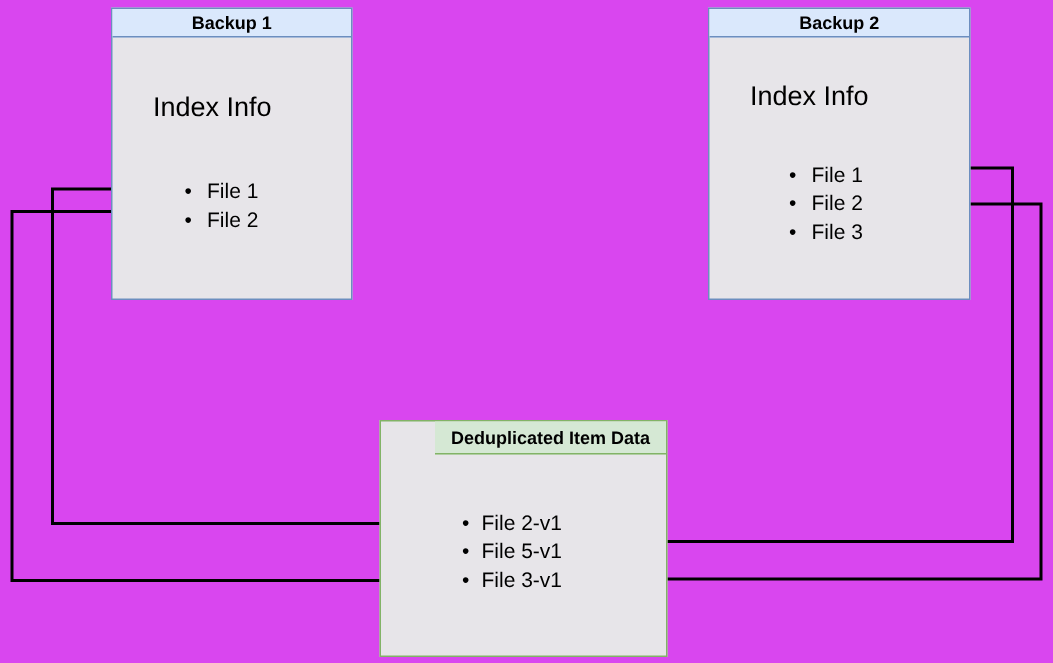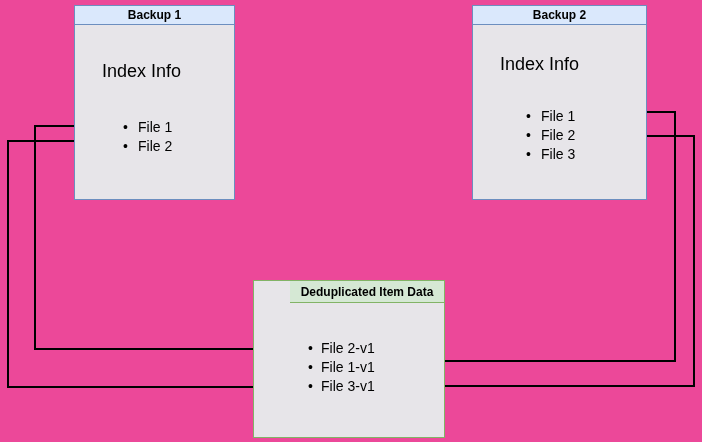--- a/index.html
+++ b/index.html
@@ -7,21 +7,21 @@
     padding: 0;
     background: #e5e4ec;
     font-family: "Liberation Sans", sans-serif;
     color: #000;
   }
   .canvas {
     position: relative;
     width: 702px;
     height: 442px;
     overflow: hidden;
-    background: #ec4899;
+    background: #d946ef;
   }
   .edge-layer {
     position: absolute;
     left: 0;
     top: 0;
     width: 702px;
     height: 442px;
     pointer-events: none;
   }
   .edge {
@@ -129,18 +129,18 @@
       <li>File 1</li>
       <li>File 2</li>
       <li>File 3</li>
     </ul>
   </div>
 
   <div class="box green" id="dedup-box">
     <div class="box-header">Deduplicated Item Data</div>
     <ul class="bullet-list" id="dedup-list">
       <li>File 2-v1</li>
-      <li>File 1-v1</li>
+      <li>File 5-v1</li>
       <li>File 3-v1</li>
     </ul>
   </div>
 
 </div>
 
 </body></html>

